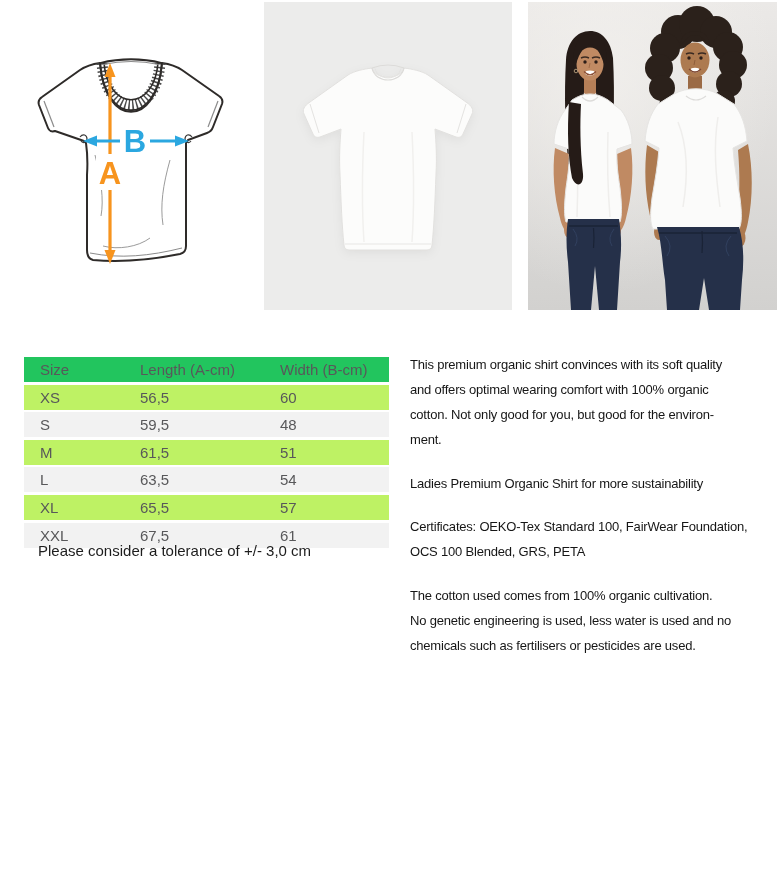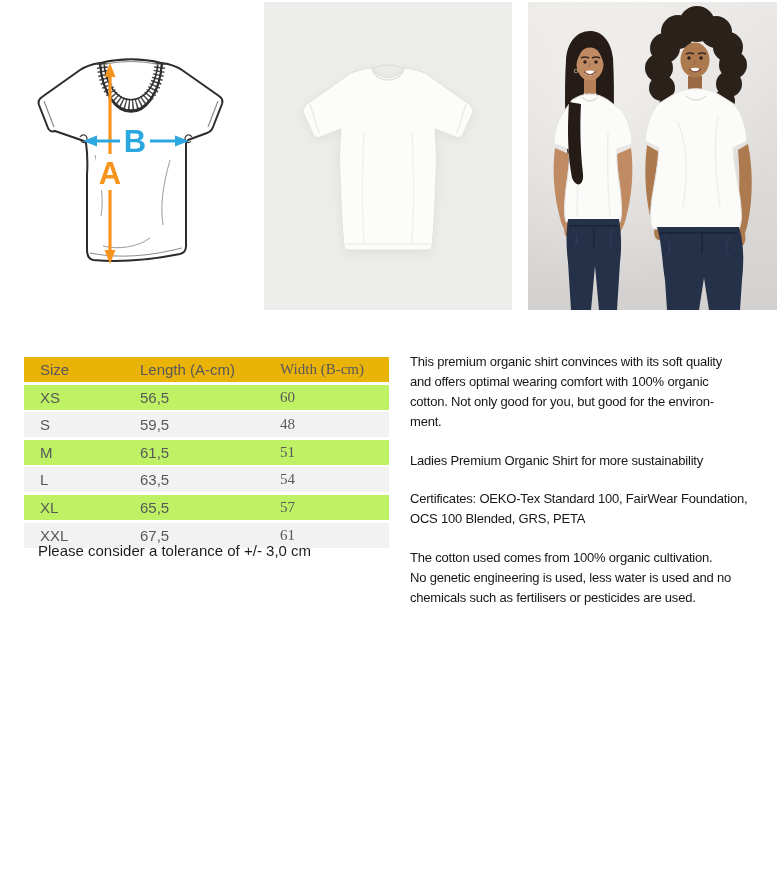--- a/index.html
+++ b/index.html
@@ -8,31 +8,31 @@
     font-family:"Liberation Sans",sans-serif;color:#1a1a1a;overflow:hidden;
   }
   .panel{position:absolute;overflow:hidden;}
   #panel-diagram{left:0;top:0;width:252px;height:318px;background:#ffffff;}
   #panel-flat{left:264px;top:2px;width:248px;height:308px;background:#ececeb;}
   #panel-models{left:528px;top:2px;width:249px;height:308px;background:#e2e1df;}
 
   
   .size-table{position:absolute;left:24px;top:357px;width:365px;font-size:15px;color:#58585a;}
   .trow{display:flex;align-items:center;height:25px;margin-bottom:2.6px;padding-left:16px;box-sizing:border-box;}
-  .trow.hdr{background:#eab308;}
+  .trow.hdr{background:#22c55e;}
   .trow.dark{background:#bef264;}
   .trow.light{background:#f2f2f2;}
   .c1{width:100px;}
   .c2{width:140px;}
-  .c3{flex:1;font-family:Liberation Serif, serif;}
+  .c3{flex:1;}
 
   .tolerance{position:absolute;left:38px;top:542px;font-size:15px;color:#1d1d1d;}
 
   .desc{position:absolute;left:410px;top:352px;width:366px;font-size:13px;
-        line-height:20px;letter-spacing:-0.2px;color:#161616;}
+        line-height:25px;letter-spacing:-0.2px;color:#161616;}
   .desc p{margin:0 0 18.5px 0;white-space:pre-line;}
 
   svg{display:block;}
   .tee-shadow{filter:drop-shadow(0 3px 5px rgba(0,0,0,0.05));}
 </style>
 </head>
 <body>
 
 <div class="panel" id="panel-diagram">
   <svg width="252" height="318" viewBox="0 0 252 318">

